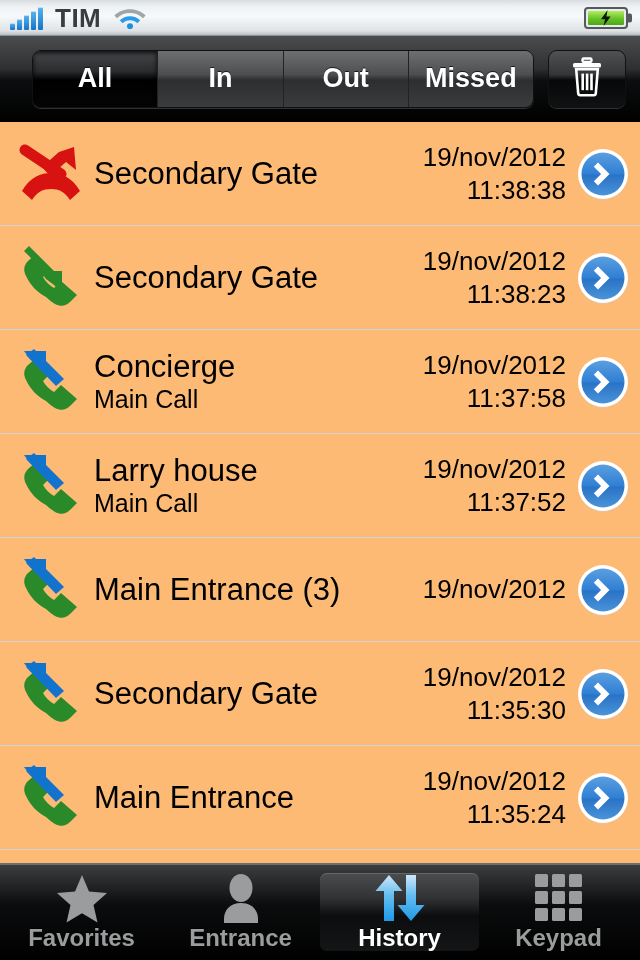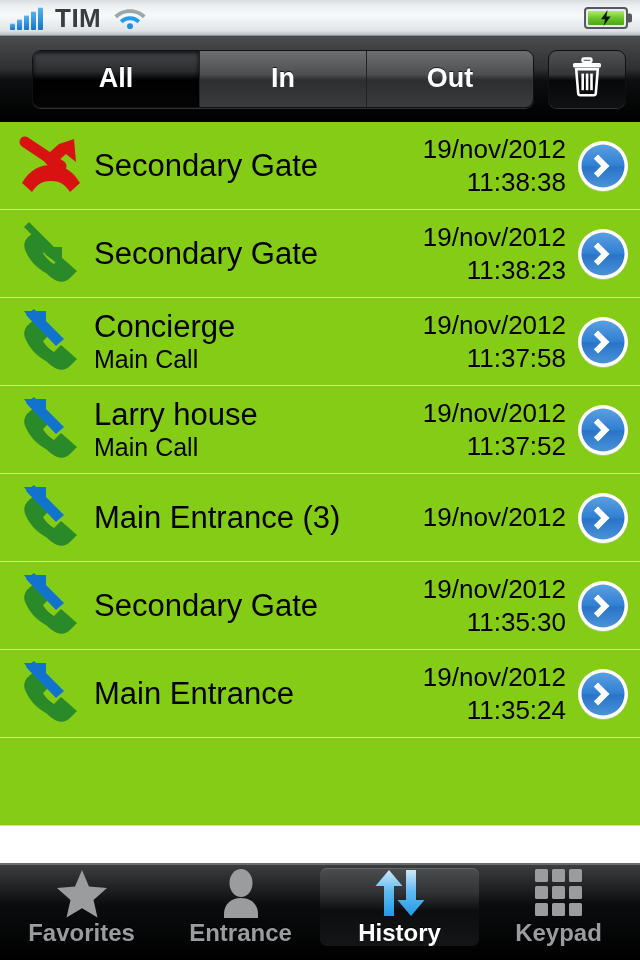--- a/index.html
+++ b/index.html
@@ -88,23 +88,23 @@
     flex:0 0 78px; height:58px;
     border:1px solid #111; border-radius:9px;
     background:linear-gradient(to bottom,#4f5153 0%,#343638 42%,#070809 52%,#101112 100%);
     box-shadow:0 1px 0 rgba(255,255,255,.18);
     display:flex; align-items:center; justify-content:center;
   }
 
   
   .list { flex:1 1 auto; background:#ffffff; overflow:hidden; }
   .row {
-    height:88px; display:flex; align-items:center;
+    height:104px; display:flex; align-items:center;
     border-bottom:1px solid #d4d4d4;
-    padding:0 10px 0 12px; background:#84cc16;
+    padding:0 10px 0 12px; background:#fdba74;
   }
   .row.blank { border-bottom:1px solid #d4d4d4; }
   .callicon { flex:0 0 78px; height:66px; display:flex; align-items:center; justify-content:center; }
   .callicon svg { display:block; }
   .rowtext { flex:1 1 auto; min-width:0; padding-left:4px; }
   .rowtitle {
     font-size:31px; color:#000; line-height:36px;
     white-space:nowrap; overflow:hidden; text-overflow:ellipsis;
   }
   .rowsub { font-size:25px; color:#000; line-height:30px; margin-top:-1px; }
@@ -114,21 +114,21 @@
   }
   .disclosure {
     flex:0 0 54px; width:54px; height:54px; position:relative;
   }
 
   
   .tabbar {
     flex:0 0 97px; height:97px;
     background:linear-gradient(to bottom,#3b3d3f 0%,#242628 20%,#0b0c0d 42%,#000 100%);
     border-top:2px solid #6b6d6f;
-    display:flex; align-items:flex-start; padding:3px 2px 4px;
+    display:flex; align-items:center; padding:3px 2px 4px;
   }
   .tab {
     flex:1 1 0; display:flex; flex-direction:column;
     align-items:center; justify-content:center; gap:2px;
     border-radius:7px; position:relative;
   }
   .tab.selected {
     background:linear-gradient(to bottom,#4b4d4f 0%,#303234 32%,#0c0d0e 55%,#141516 100%);
     box-shadow:inset 0 1px 0 rgba(255,255,255,.15);
   }
@@ -169,20 +169,21 @@
         </svg>
       </div>
     </div>
   </div>
 
   <div class="topbar">
     <div class="segmented">
       <div class="seg selected">All</div>
       <div class="seg">In</div>
       <div class="seg">Out</div>
+      <div class="seg">Missed</div>
     </div>
     <div class="trash-btn">
       <span>
         <svg width="34" height="40" viewBox="0 0 34 40">
           <rect x="12.5" y="1.5" width="9" height="3.5" rx="1.2" fill="none" stroke="#fff" stroke-width="2.4"></rect>
           <rect x="3" y="6" width="28" height="4.6" rx="1.6" fill="#fff"></rect>
           <path d="M6.2 12.2h21.6l-2 24.2a2 2 0 0 1-2 1.8H10.2a2 2 0 0 1-2-1.8z" fill="none" stroke="#fff" stroke-width="2.6"></path>
           <rect x="11.4" y="16.6" width="2.6" height="16.6" fill="#fff"></rect>
           <rect x="15.8" y="16.6" width="2.6" height="16.6" fill="#fff"></rect>
           <rect x="20.2" y="16.6" width="2.6" height="16.6" fill="#fff"></rect>

